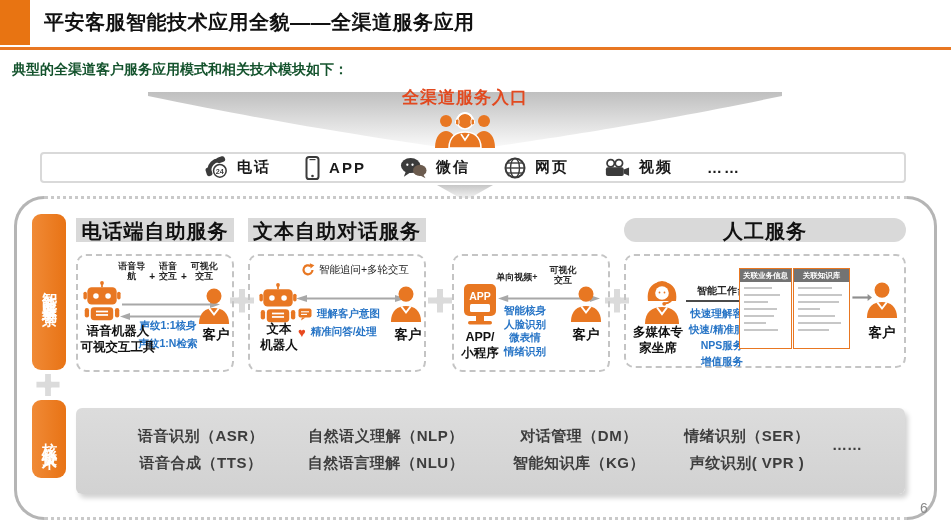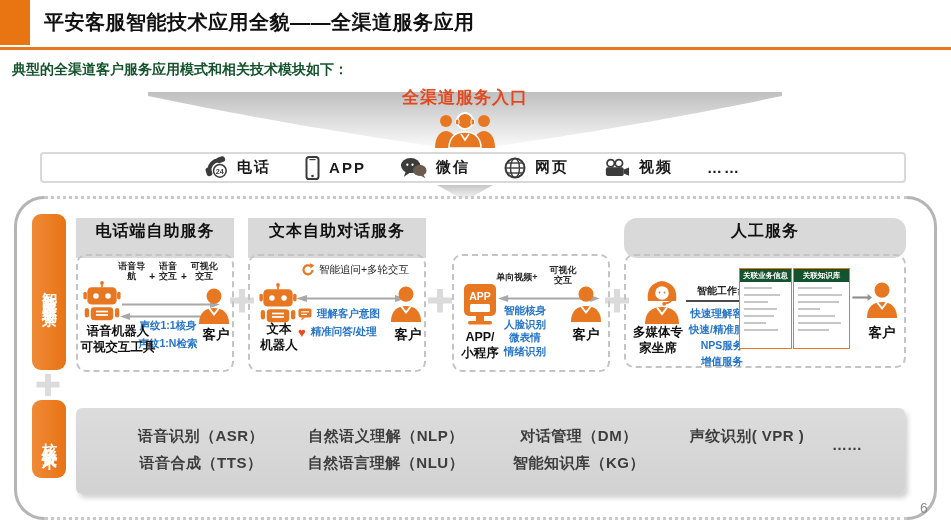--- a/index.html
+++ b/index.html
@@ -38,22 +38,22 @@
 
   
   .vtab{width:34px;background:linear-gradient(90deg,#F08A36,#E87315);border-radius:9px;
         color:#fff;font-weight:bold;font-size:15px;writing-mode:vertical-rl;text-orientation:upright;
         display:flex;align-items:center;justify-content:center;letter-spacing:4px;}
   .tab-scn{left:32px;top:214px;height:156px;}
   .tab-core{left:32px;top:400px;height:78px;}
   .plus-side{left:33px;top:372px;}
 
   
-  .sec-hdr{top:218px;height:40px;background:#D9D9D9;text-align:center;line-height:26px;
-           font-size:16px;font-weight:bold;color:#111;letter-spacing:1px;}
+  .sec-hdr{top:218px;height:24px;background:#D9D9D9;text-align:center;line-height:26px;
+           font-size:20px;font-weight:bold;color:#111;letter-spacing:1px;}
   .sec-box{top:254px;height:118px;border:2px dashed #C4C4C4;border-radius:10px;box-sizing:border-box;}
   .h1,.b1x{left:76px;width:158px;}
   .h2,.b2x{left:248px;width:178px;}
   .h3,.b3x{left:452px;width:158px;}
   .h4{left:624px;width:282px;border-radius:13px;}
   .b4x{left:624px;width:282px;height:114px;}
 
   .plus-mid{top:287px;}
   .pm1{left:227px;} .pm2{left:425px;} .pm3{left:602px;}
 
@@ -91,21 +91,21 @@
   .s3-cust{left:108px;top:70px;width:48px;}
 
   
   .s4-work{left:58px;top:28px;width:76px;text-align:center;font-size:10px;font-weight:bold;color:#222;}
   .s4-line{left:60px;top:44px;width:54px;border-top:2px solid #4a4a4a;}
   .s4-features{left:52px;top:49px;width:88px;text-align:center;
                font-size:10.5px;font-weight:bold;line-height:16px;}
   .s4-actor{left:0px;top:69px;width:64px;}
   .s4-cust{left:234px;top:68px;width:44px;}
   .panel{position:absolute;top:12px;height:81px;border:1px solid #E87722;background:#fff;box-sizing:border-box;}
-  .panel-h{height:13px;background:#14532d;color:#fff;font-size:7.5px;font-weight:bold;
+  .panel-h{height:13px;background:#737373;color:#fff;font-size:7.5px;font-weight:bold;
            line-height:13px;text-align:center;white-space:nowrap;overflow:hidden;}
   .p1{left:113px;width:53px;} .p2{left:167px;width:57px;}
   .fl{height:2.5px;background:#C7C7C7;margin:4.5px 4px 0 4px;}
 
   
   .core-box{left:76px;top:408px;width:829px;height:86px;border-radius:6px;
             background:linear-gradient(180deg,#DCDCDC,#D2D2D2);
             box-shadow:3px 4px 5px rgba(0,0,0,.18);}
   .core-col{position:absolute;top:14px;text-align:center;font-size:15px;font-weight:bold;
             color:#3D3D3D;line-height:27px;letter-spacing:.5px;}
@@ -433,19 +433,20 @@
     </div>
     <div class="core-col cc2">
       <div>自然语义理解（NLP）</div>
       <div>自然语言理解（NLU）</div>
     </div>
     <div class="core-col cc3">
       <div>对话管理（DM）</div>
       <div>智能知识库（KG）</div>
     </div>
     <div class="core-col cc4">
+      <div>情绪识别（SER）</div>
       <div>声纹识别( VPR )</div>
     </div>
     <div class="core-more">……</div>
   </div>
 
   <div class="abs page-num">6</div>
 </div>
 
 </body></html>

